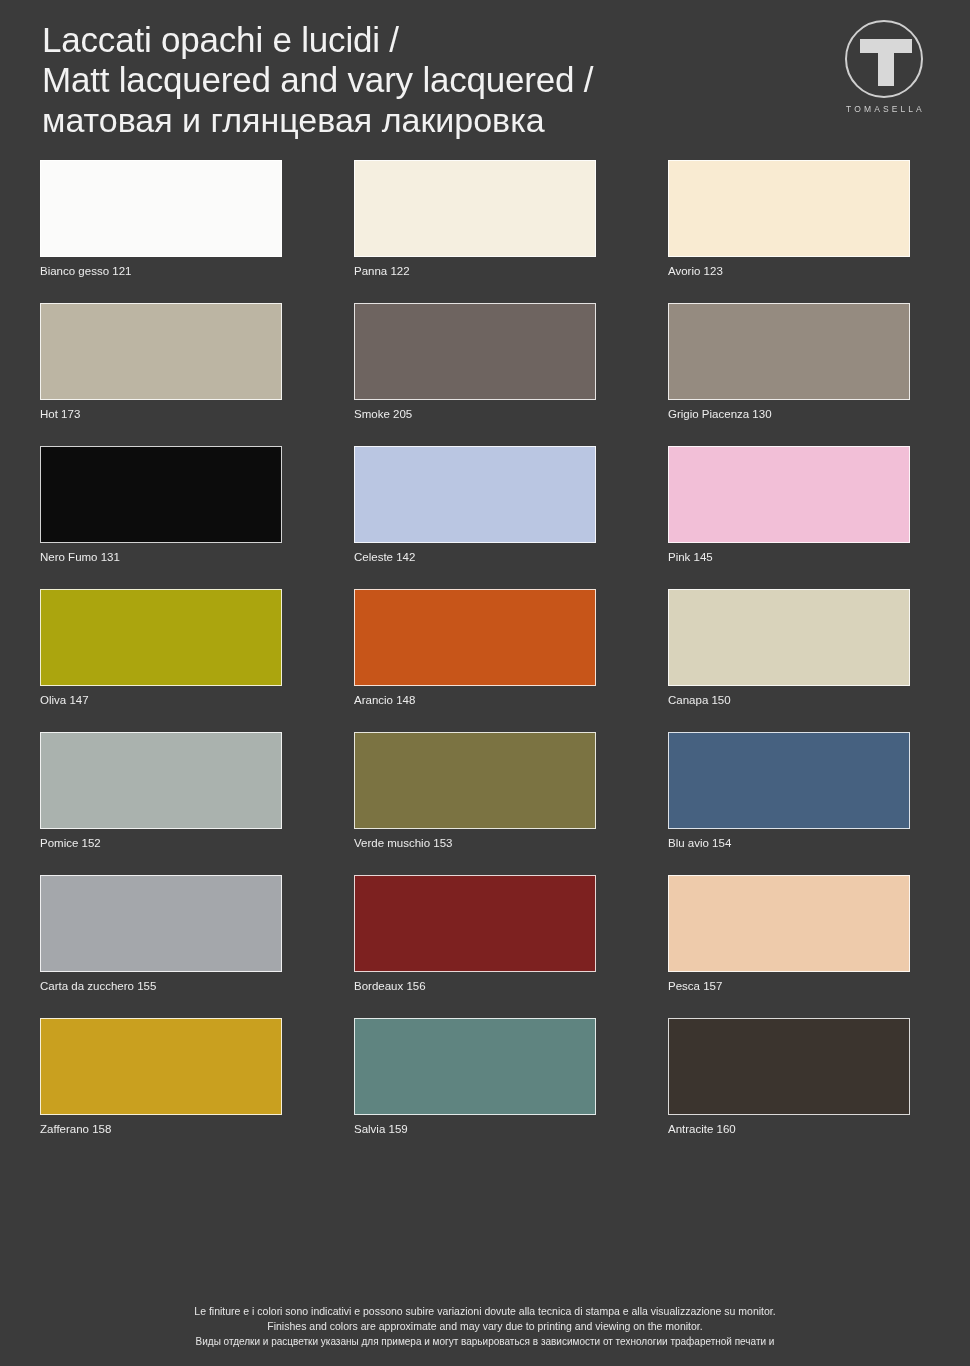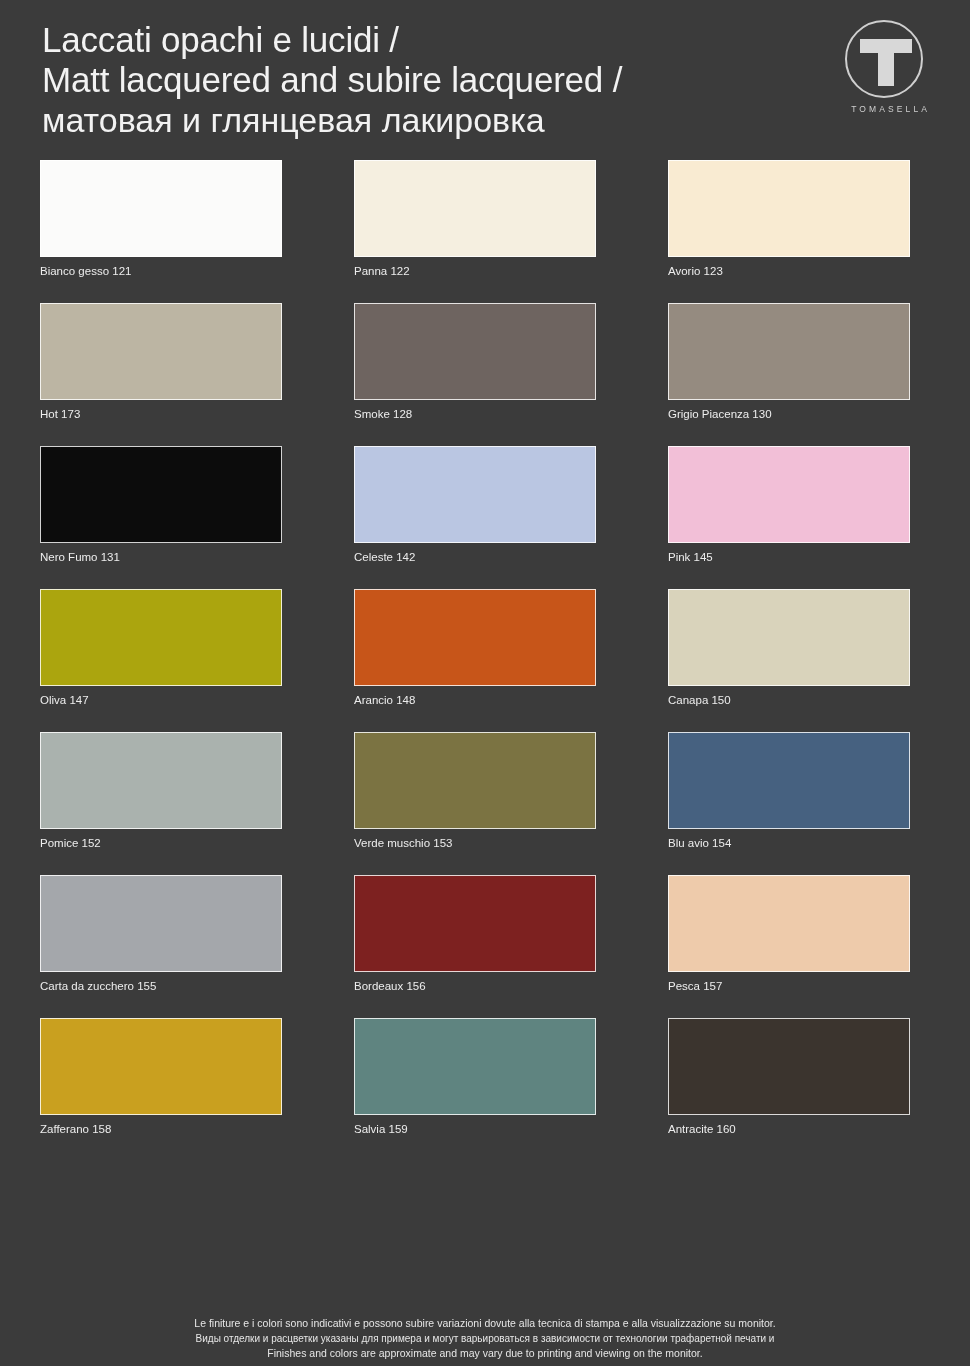--- a/index.html
+++ b/index.html
@@ -42,21 +42,21 @@
     font-size: 34px;
     letter-spacing: 0px;
   }
 
   
   .logo {
     position: absolute;
     top: 8px;
     right: 40px;
     width: 92px;
-    text-align: right;
+    text-align: center;
   }
 
   .logo-mark {
     width: 78px;
     height: 78px;
     margin: 0 auto;
     border: 2px solid #cfcfcf;
     border-radius: 50%;
     position: relative;
   }
@@ -115,21 +115,21 @@
     font-size: 11.5px;
     line-height: 14px;
     color: #ededed;
     white-space: nowrap;
   }
 
   
   .footer {
     position: absolute;
     left: 0;
-    bottom: 0;
+    bottom: 12px;
     width: 970px;
     text-align: center;
     padding: 0 30px 0 30px;
   }
 
   .footer-line {
     font-size: 10.5px;
     line-height: 15px;
     color: #e6e6e6;
     white-space: nowrap;
@@ -143,21 +143,21 @@
     overflow: hidden;
     max-height: 5px;
   }
 </style>
 </head>
 <body>
 
 <div class="header">
   <div class="title-block">
     <div class="title-line">Laccati opachi e lucidi /</div>
-    <div class="title-line">Matt lacquered and subire lacquered /</div>
+    <div class="title-line">Matt lacquered and vary lacquered /</div>
     <div class="title-line ru">матовая и глянцевая лакировка</div>
   </div>
 
   <div class="logo">
     <div class="logo-mark">
       <span class="t-bar"></span>
       <span class="t-stem"></span>
     </div>
     <div class="logo-text">TOMASELLA</div>
   </div>
@@ -175,21 +175,21 @@
     <div class="swatch-cell">
       <div class="swatch-chip" style="background: rgb(249, 235, 210);"></div>
       <div class="swatch-label">Avorio 123</div>
     </div>
     <div class="swatch-cell">
       <div class="swatch-chip" style="background: rgb(188, 181, 163);"></div>
       <div class="swatch-label">Hot 173</div>
     </div>
     <div class="swatch-cell">
       <div class="swatch-chip" style="background: rgb(110, 100, 96);"></div>
-      <div class="swatch-label">Smoke 128</div>
+      <div class="swatch-label">Smoke 205</div>
     </div>
     <div class="swatch-cell">
       <div class="swatch-chip" style="background: rgb(149, 139, 128);"></div>
       <div class="swatch-label">Grigio Piacenza 130</div>
     </div>
     <div class="swatch-cell">
       <div class="swatch-chip" style="background: rgb(12, 12, 12);"></div>
       <div class="swatch-label">Nero Fumo 131</div>
     </div>
     <div class="swatch-cell">
@@ -245,16 +245,16 @@
       <div class="swatch-label">Salvia 159</div>
     </div>
     <div class="swatch-cell">
       <div class="swatch-chip" style="background: rgb(59, 52, 46);"></div>
       <div class="swatch-label">Antracite 160</div>
     </div>
   </div>
 
 <div class="footer">
   <div class="footer-line">Le finiture e i colori sono indicativi e possono subire variazioni dovute alla tecnica di stampa e alla visualizzazione su monitor.</div>
+  <div class="footer-line">Finishes and colors are approximate and may vary due to printing and viewing on the monitor.</div>
   <div class="footer-line ru">Виды отделки и расцветки указаны для примера и могут варьироваться в зависимости от технологии трафаретной печати и</div>
-  <div class="footer-line">Finishes and colors are approximate and may vary due to printing and viewing on the monitor.</div>
   <div class="footer-line ru clipped">вывода на экран монитора.</div>
 </div>
 
 </body></html>

